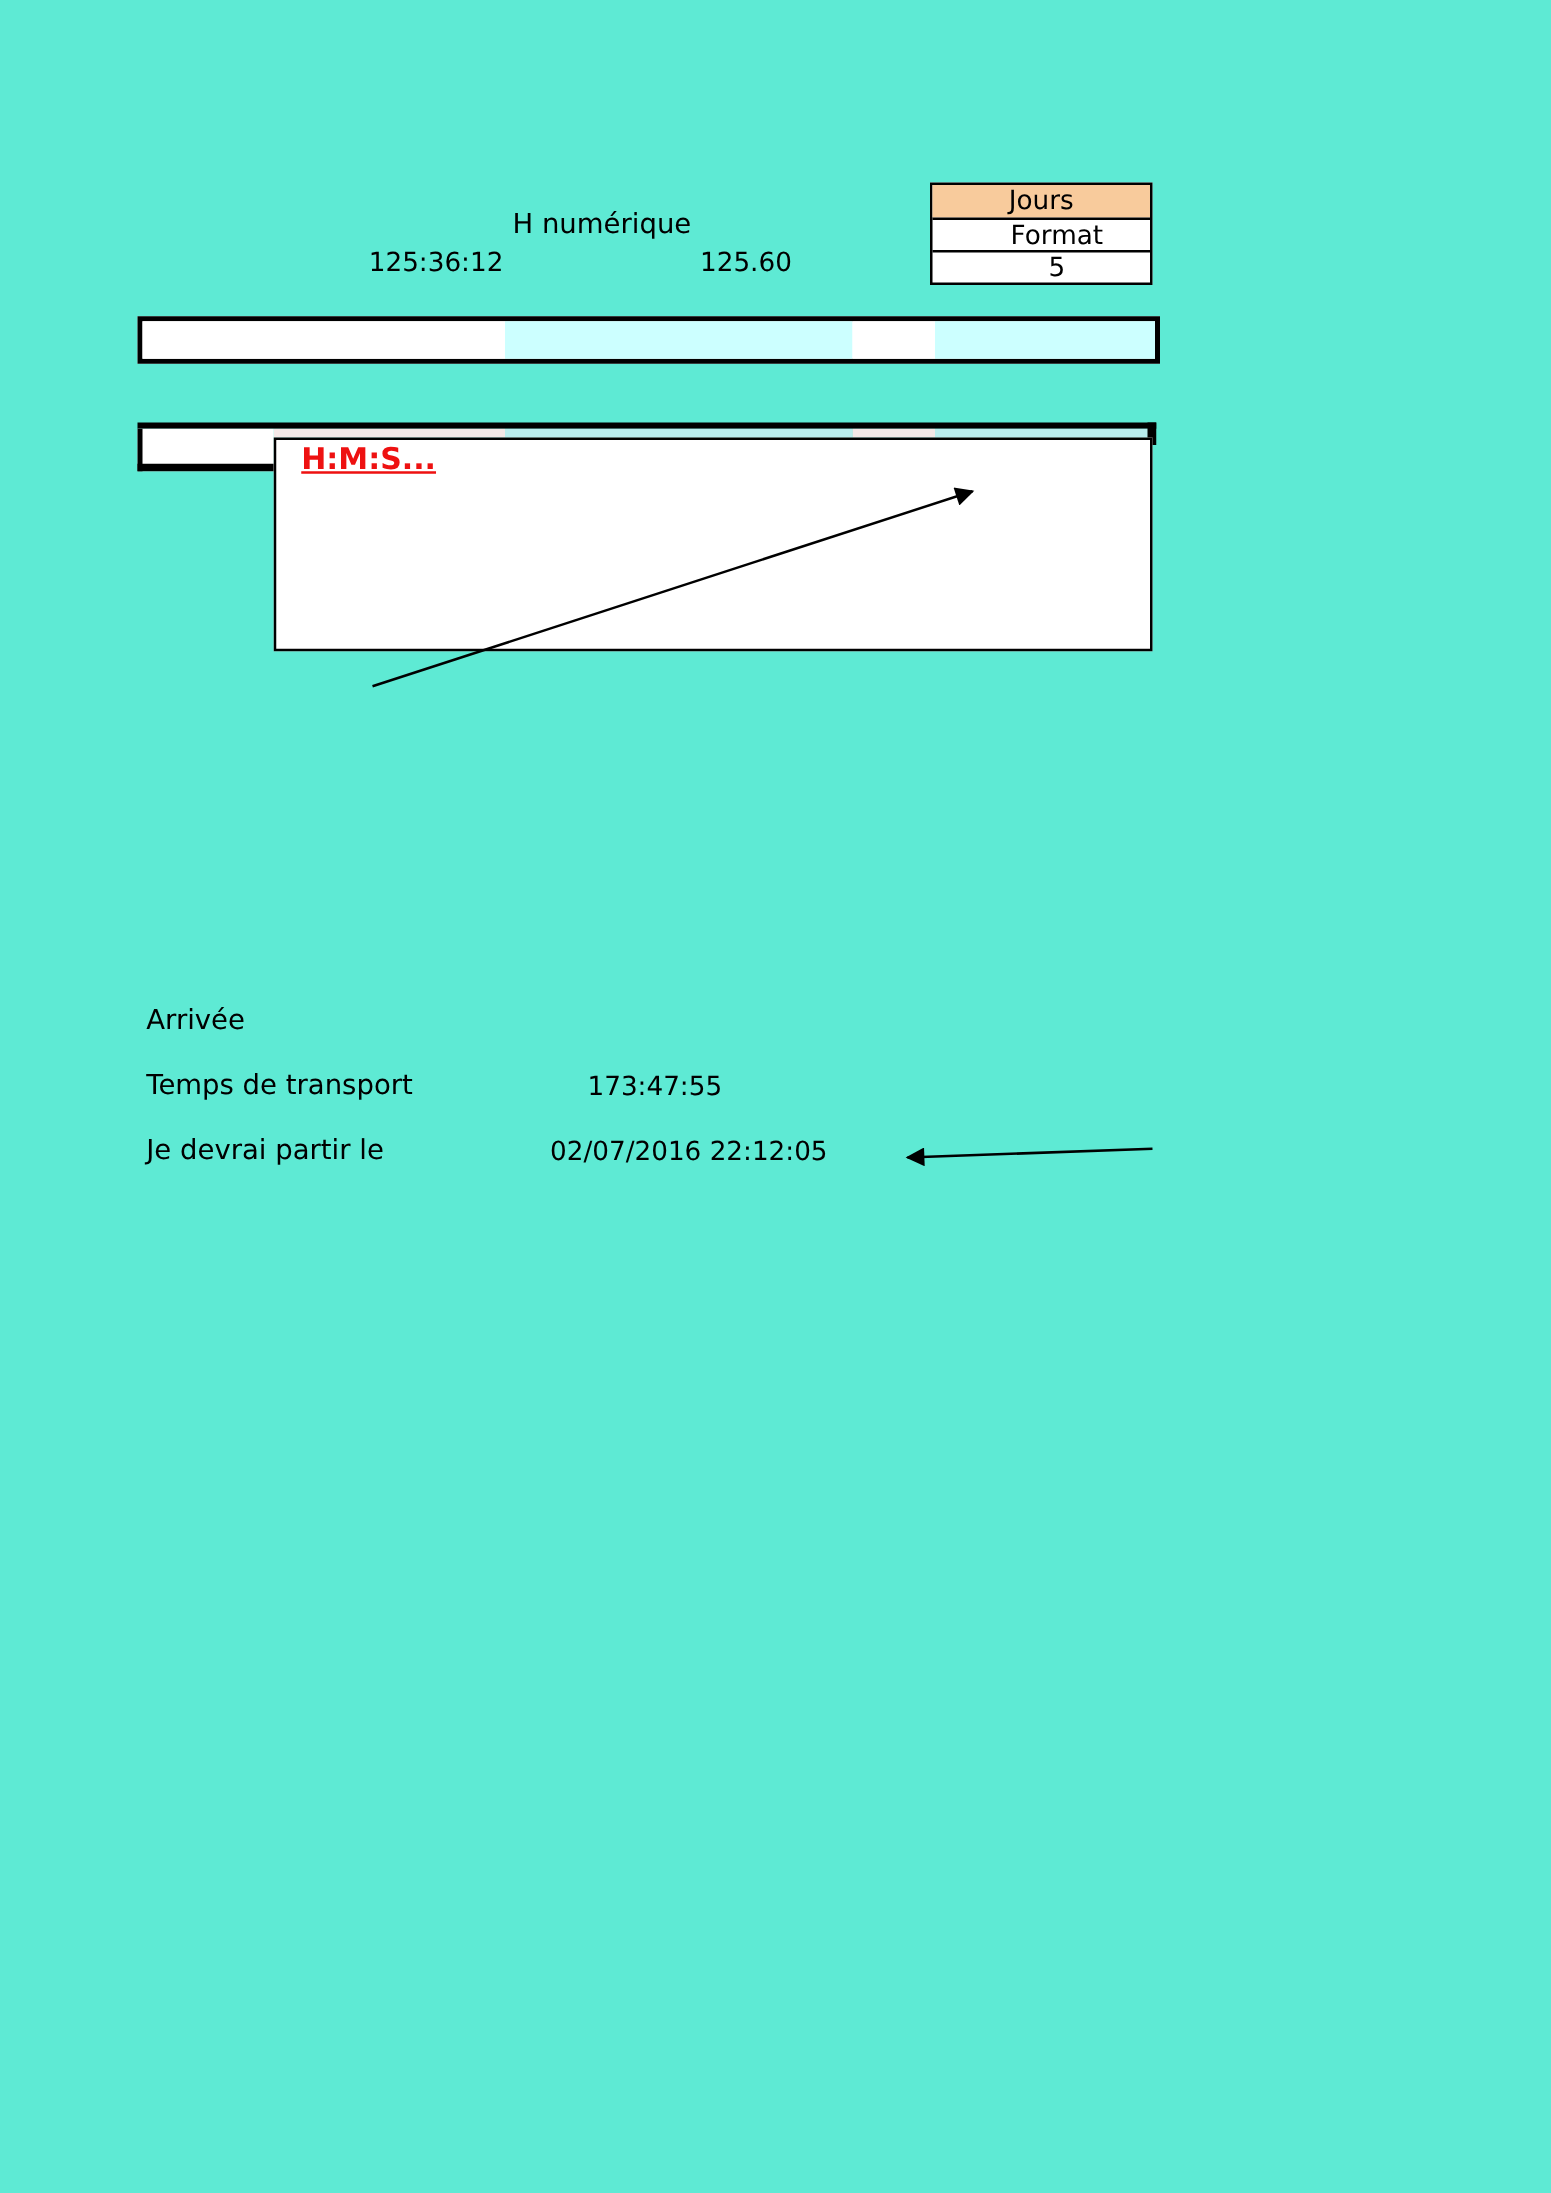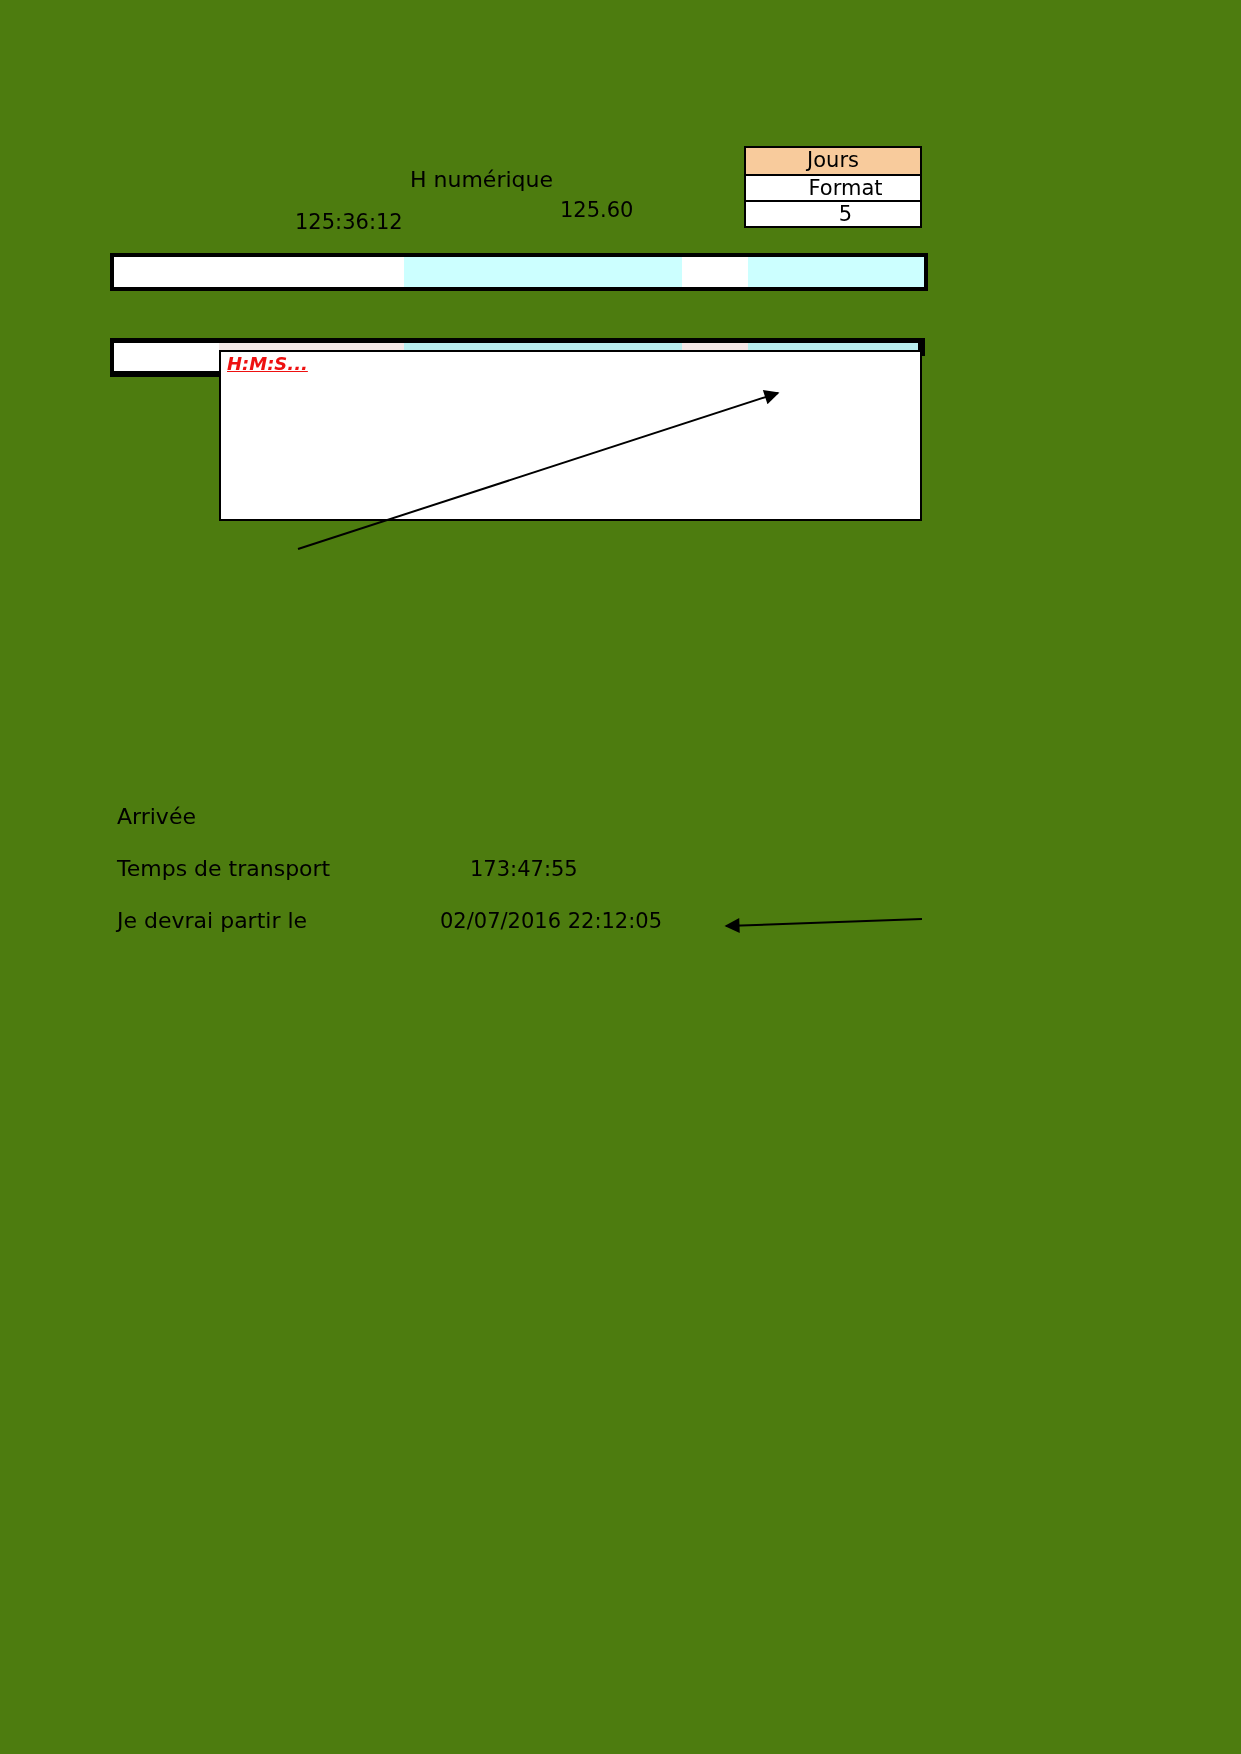--- a/index.html
+++ b/index.html
@@ -1,19 +1,19 @@
 <!DOCTYPE html>
 <html style="--orange: #F8CB9C; --cyan: #CCFFFF; --cyandim: #B9EDEE; --sliverwhite: #F4E8E7; --red: #EE1111;"><head>
 <meta charset="utf-8">
 <style>
   html,body{margin:0;padding:0;background:#ffffff;}
   #page{
     position:relative;
     width:1241px;height:1754px;
-    background:#4d7c0f;
+    background:#5eead4;
     font-family:"DejaVu Sans","Liberation Sans",sans-serif;
     color:#000;
     overflow:hidden;
   }
   .abs{position:absolute;}
   .t21{font-size:21px;line-height:24px;}
   .t22{font-size:22px;line-height:26px;}
   .right{text-align:left;}
 
   
@@ -67,41 +67,40 @@
   #bar2-rightstub{left:918px;top:338px;width:7px;height:18px;background:#000;}
 
   
   #comment-box{
     left:219px;top:350px;width:703px;height:171px;
     box-sizing:border-box;
     background:#ffffff;
     border:2px solid #000;
   }
   #comment-label{
-    position:absolute;left:6px;top:1px;
-    font-size:18px;
+    position:absolute;left:20px;top:1px;
+    font-size:24px;
     font-weight:bold;
     color:var(--red,#EE1111);
     text-decoration:underline;
-    font-style:italic;
   }
 
   
   #arrows{left:0;top:0;pointer-events:none;}
 
   
   #arrivee-label{left:117px;top:804px;}
   #transport-label{left:117px;top:856px;}
   #transport-value{left:470px;top:857px;width:208px;}
   #departure-label{left:117px;top:908px;}
   #departure-value{left:440px;top:909px;width:238px;}
 
   
   #hnum-label{left:410px;top:167px;}
-  #duration-value{left:295px;top:198px;margin-top:12px;}
+  #duration-value{left:295px;top:198px;}
   #decimal-value{left:560px;top:198px;width:118px;}
 </style>
 </head>
 <body>
 
 <div id="page">
 
   <div class="abs t22" id="hnum-label">H numérique</div>
   <div class="abs t21" id="duration-value">125:36:12</div>
   <div class="abs t21 right" id="decimal-value">125.60</div>

